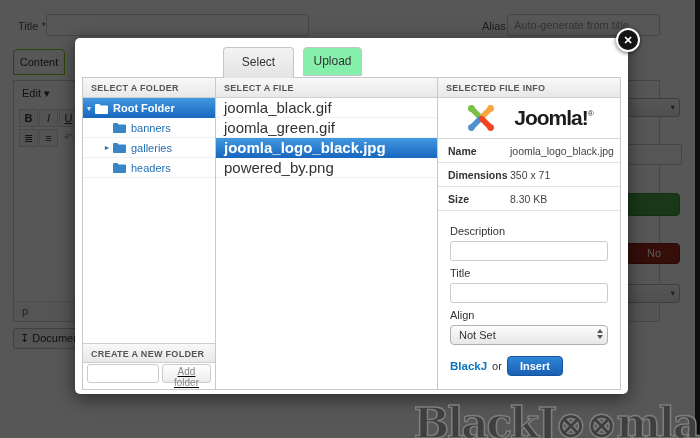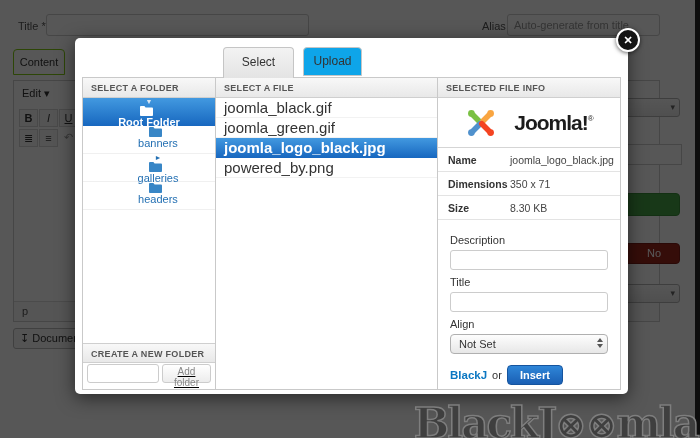--- a/index.html
+++ b/index.html
@@ -35,56 +35,56 @@
           border:1px solid #7c1d16;border-radius:4px;color:#fff;font-size:11px;line-height:19px;padding-left:28px;}
   .right-edge{position:absolute;right:0;top:0;width:5px;height:100%;background:#2a2a2a;}
 
   
   .overlay{position:absolute;inset:0;background:rgba(0,0,0,.66);z-index:5;}
 
   
   .modal{position:absolute;left:75px;top:38px;width:553px;height:356px;background:#fff;
          border-radius:5px;box-shadow:0 4px 18px rgba(0,0,0,.55);z-index:10;}
   .tab{position:absolute;top:9px;font-size:12px;color:#333;text-align:center;
-       border:1px solid #c5c5c5;border-radius:4px 4px 0 0;background:#0ea5e9;z-index:2;cursor:pointer;}
+       border:1px solid #c5c5c5;border-radius:4px 4px 0 0;background:#86efac;z-index:2;cursor:pointer;}
   .tab-select{left:148px;width:71px;height:31px;line-height:29px;
               background:linear-gradient(#f3f3f3,#e4e4e4);border-bottom:none;}
   .tab-upload{left:228px;width:59px;height:29px;line-height:27px;}
 
   .panels{position:absolute;left:7px;top:39px;width:539px;height:313px;display:flex;
           border:1px solid #c9c9c9;background:#fff;}
   .panel-header{height:20px;line-height:20px;background:linear-gradient(#f8f8f8,#e8e8e8);
                 border-bottom:1px solid #cfcfcf;font-size:9px;font-weight:bold;color:#555;
                 padding-left:8px;letter-spacing:.3px;flex:0 0 auto;}
   .folder-panel{width:133px;border-right:1px solid #c9c9c9;display:flex;flex-direction:column;}
   .file-panel{flex:1;border-right:1px solid #c9c9c9;display:flex;flex-direction:column;}
   .info-panel{width:182px;display:flex;flex-direction:column;}
 
   .tree{flex:1 1 auto;overflow:hidden;}
-  .tree-row{height:28px;display:flex;align-items:center;font-size:11px;color:#2470b3;
-            border-bottom:1px solid #f0f0f0;cursor:pointer;white-space:nowrap;flex-direction:column;}
+  .tree-row{height:20px;display:flex;align-items:center;font-size:11px;color:#2470b3;
+            border-bottom:1px solid #f0f0f0;cursor:pointer;white-space:nowrap;}
   .tree-row .expander{width:12px;text-align:center;font-size:7px;color:#2470b3;flex:0 0 auto;}
   .tree-row.child{padding-left:18px;}
   .tree-row.selected{background:linear-gradient(#4299e0,#1767bf);color:#fff;font-weight:bold;border-bottom:none;}
   .tree-row.selected .expander{color:#d9e6f2;}
   .folder-ico{display:inline-block;margin-right:4px;flex:0 0 auto;line-height:0;}
 
   .create-header{margin-top:auto;height:20px;line-height:20px;background:linear-gradient(#f8f8f8,#e8e8e8);
                  border-top:1px solid #cfcfcf;border-bottom:1px solid #cfcfcf;font-size:9px;
                  font-weight:bold;color:#555;padding-left:8px;letter-spacing:.3px;}
   .create-row{height:26px;padding:1px 4px;display:flex;gap:3px;text-decoration:underline;}
   .create-row input{width:72px;height:19px;border:1px solid #ccc;border-radius:3px;font-size:11px;padding:0 4px;}
   .addfolder-btn{flex:1;height:19px;border:1px solid #ccc;border-radius:3px;
                  background:linear-gradient(#fff,#ececec);color:#888;font-size:10px;cursor:pointer;}
 
   .file-row{height:20px;line-height:20px;padding-left:8px;font-size:15px;color:#333;
             border-bottom:1px solid #f2f2f2;cursor:pointer;white-space:nowrap;}
   .file-row.selected{background:linear-gradient(#4299e0,#1767bf);color:#fff;font-weight:bold;border-bottom:none;}
 
-  .logo-box{height:50px;border-bottom:1px solid #d5d5d5;display:flex;align-items:center;
+  .logo-box{height:41px;border-bottom:1px solid #d5d5d5;display:flex;align-items:center;
             justify-content:center;gap:17px;flex:0 0 auto;}
   .logo-text{font-size:21px;font-weight:bold;color:#1c1c1c;letter-spacing:-1px;}
   .logo-reg{font-size:8px;vertical-align:9px;font-weight:normal;}
   .info-row{height:24px;border-bottom:1px solid #e3e3e3;display:flex;align-items:center;
             font-size:10.5px;flex:0 0 auto;}
   .info-row .lbl{font-weight:bold;color:#333;width:72px;padding-left:10px;flex:0 0 auto;}
   .info-row .val{color:#444;white-space:nowrap;}
 
   .info-form{padding:8px 12px 0 12px;font-size:11px;color:#333;}
   .info-form label{display:block;margin:6px 0 4px;}

